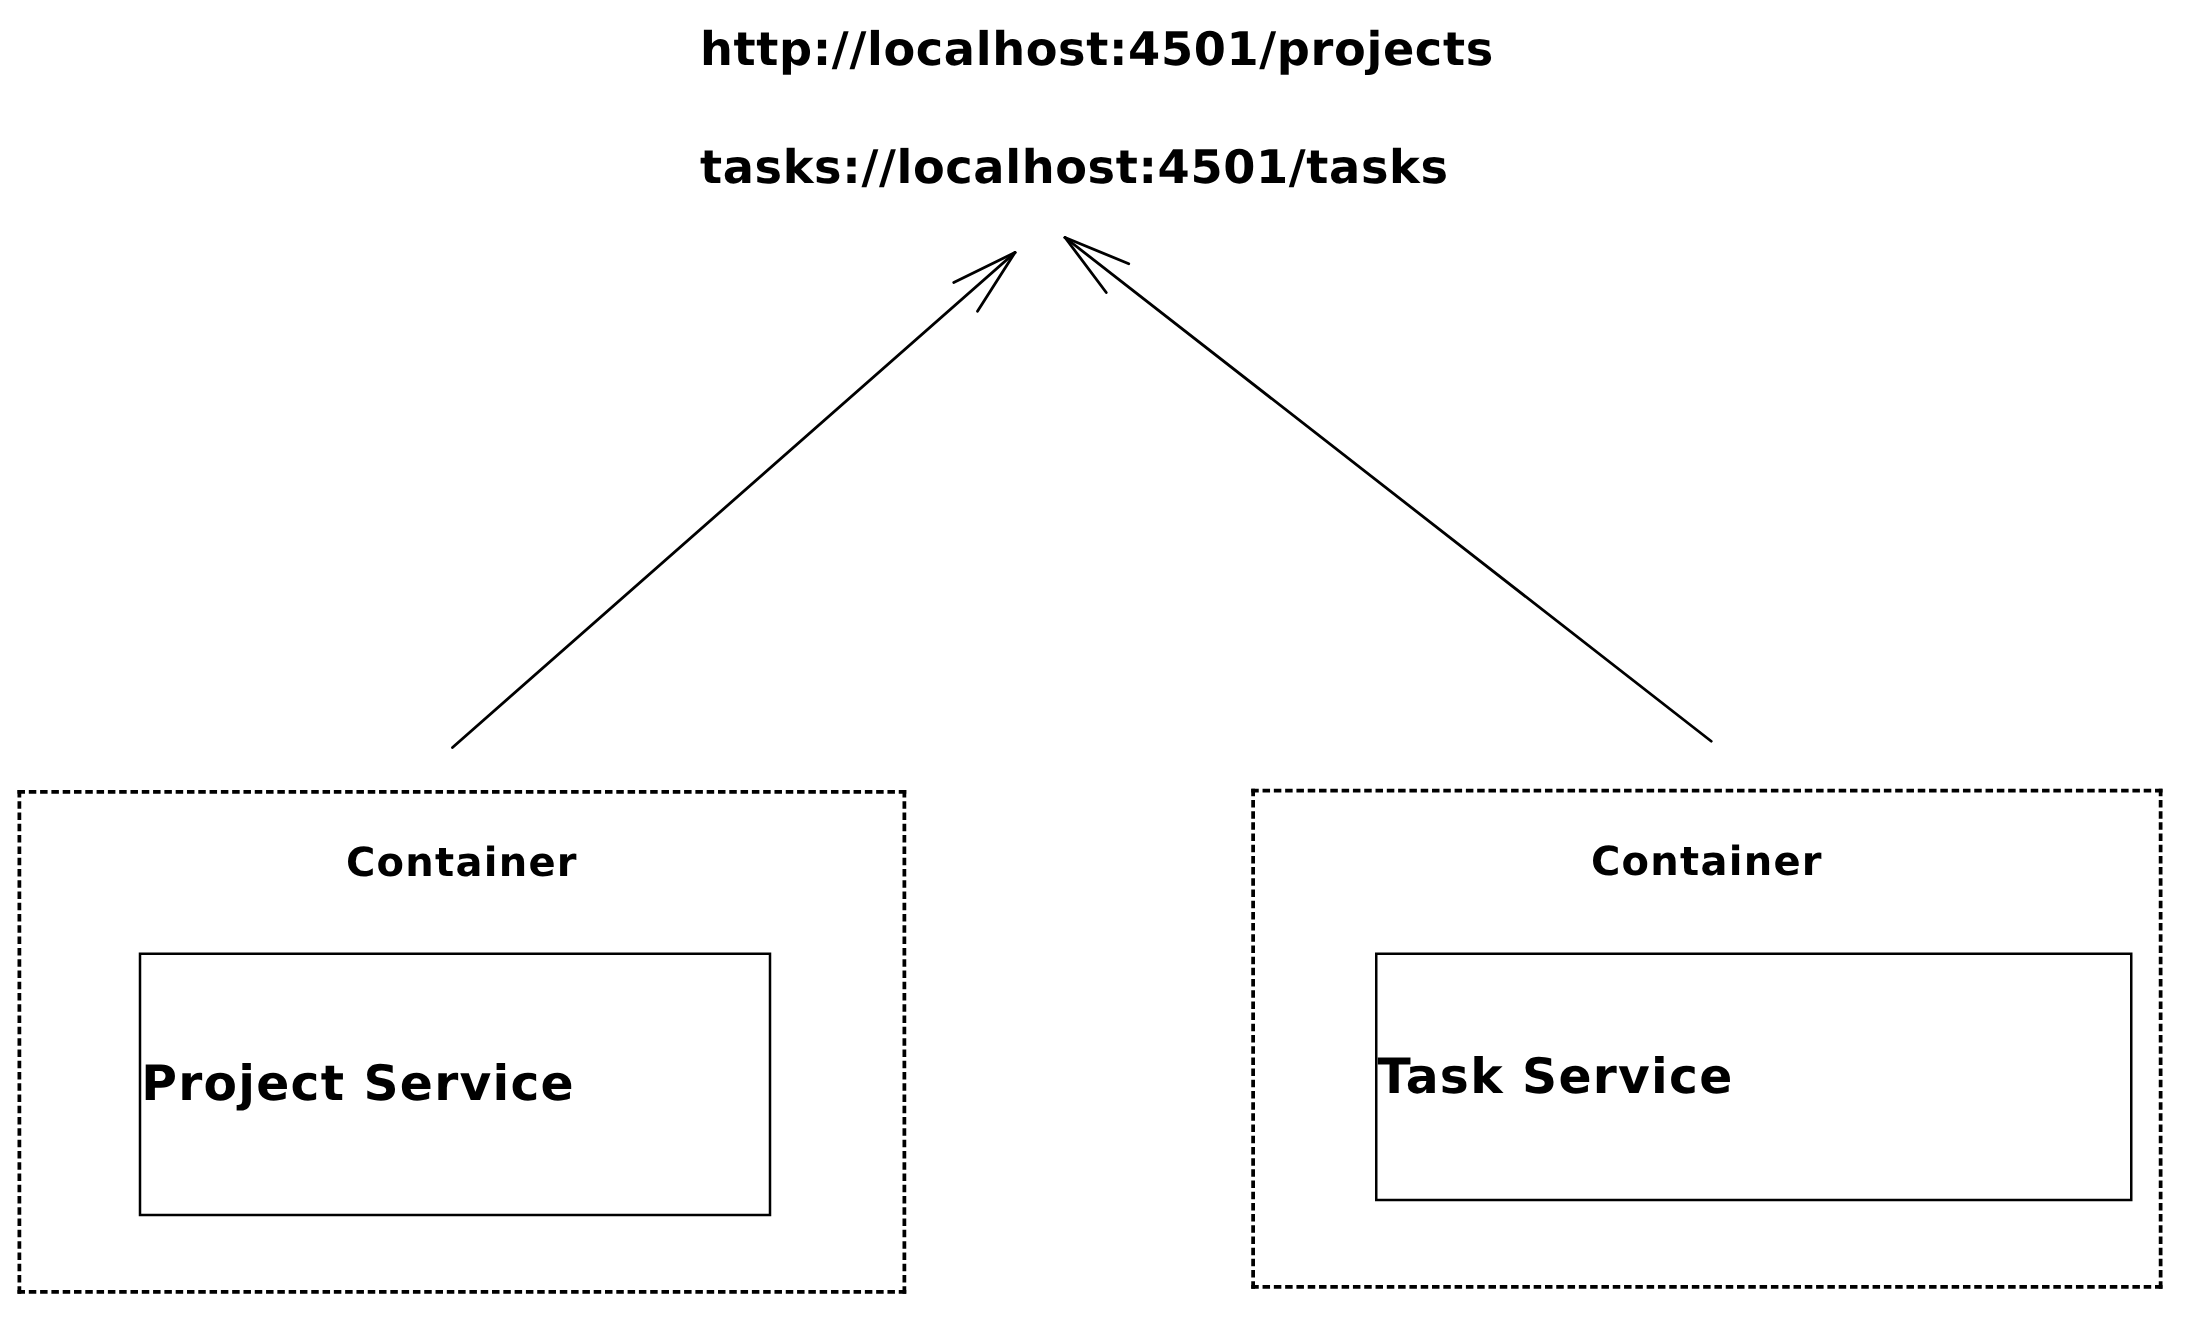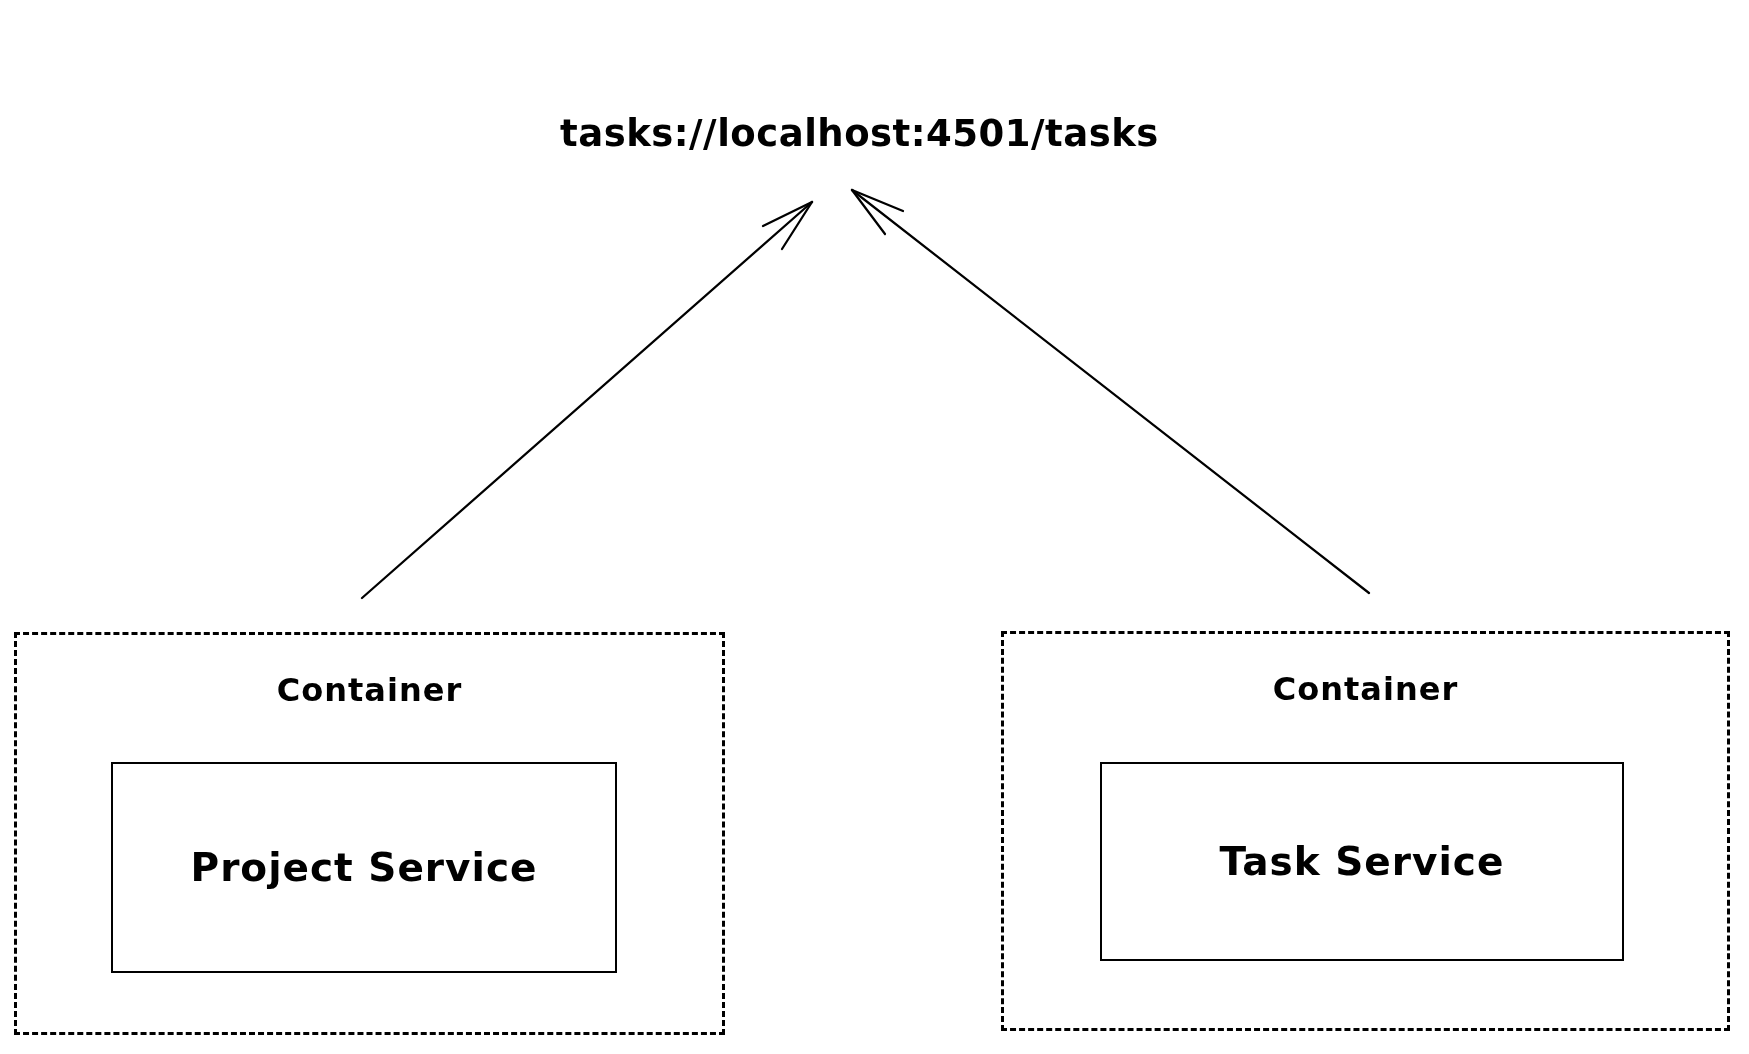--- a/index.html
+++ b/index.html
@@ -69,47 +69,48 @@
     font-size: 32px;
     font-weight: 600;
     letter-spacing: 1px;
   }
   .service-box {
     position: absolute;
     border: 2.5px solid #000000;
     box-sizing: border-box;
     display: flex;
     align-items: center;
-    justify-content: center;
+    justify-content: flex-start;
     background: #ffffff00;
   }
   .container-box.left .service-box {
     left: 94px;
     top: 127px;
     width: 506px;
     height: 211px;
   }
   .container-box.right .service-box {
     left: 96px;
     top: 128px;
-    width: 524px;
+    width: 606px;
     height: 199px;
   }
   .service-label {
     font-size: 39px;
     font-weight: 600;
     letter-spacing: 1px;
     white-space: nowrap;
   }
 </style>
 </head>
 <body>
 
 <div class="canvas">
 
+  <div class="url-line url-1">http://localhost:4501/projects</div>
 
   <div class="url-line url-2">tasks://localhost:4501/tasks</div>
 
   <svg class="arrows-layer" viewBox="0 0 1749 1054" xmlns="http://www.w3.org/2000/svg">
     <g>
       <line x1="362" y1="598" x2="812" y2="202"></line>
       <line x1="812" y1="202" x2="763" y2="226"></line>
       <line x1="812" y1="202" x2="782" y2="249"></line>
     </g>
     <g>

